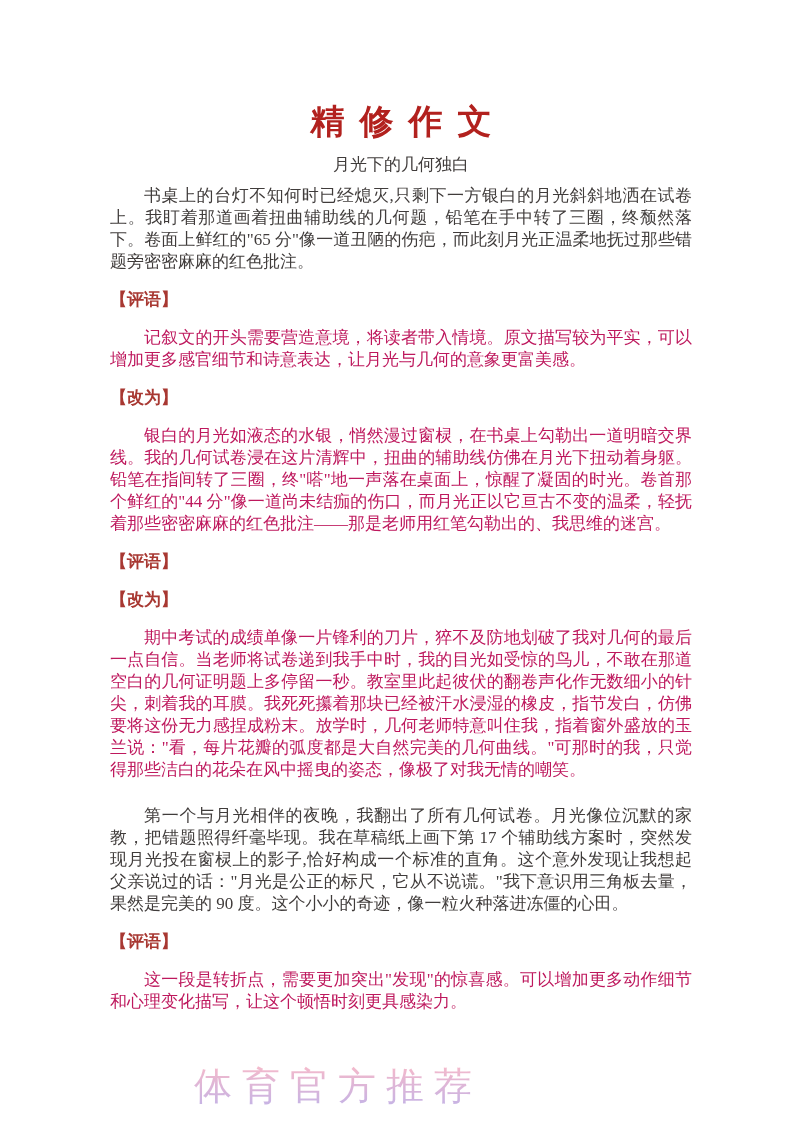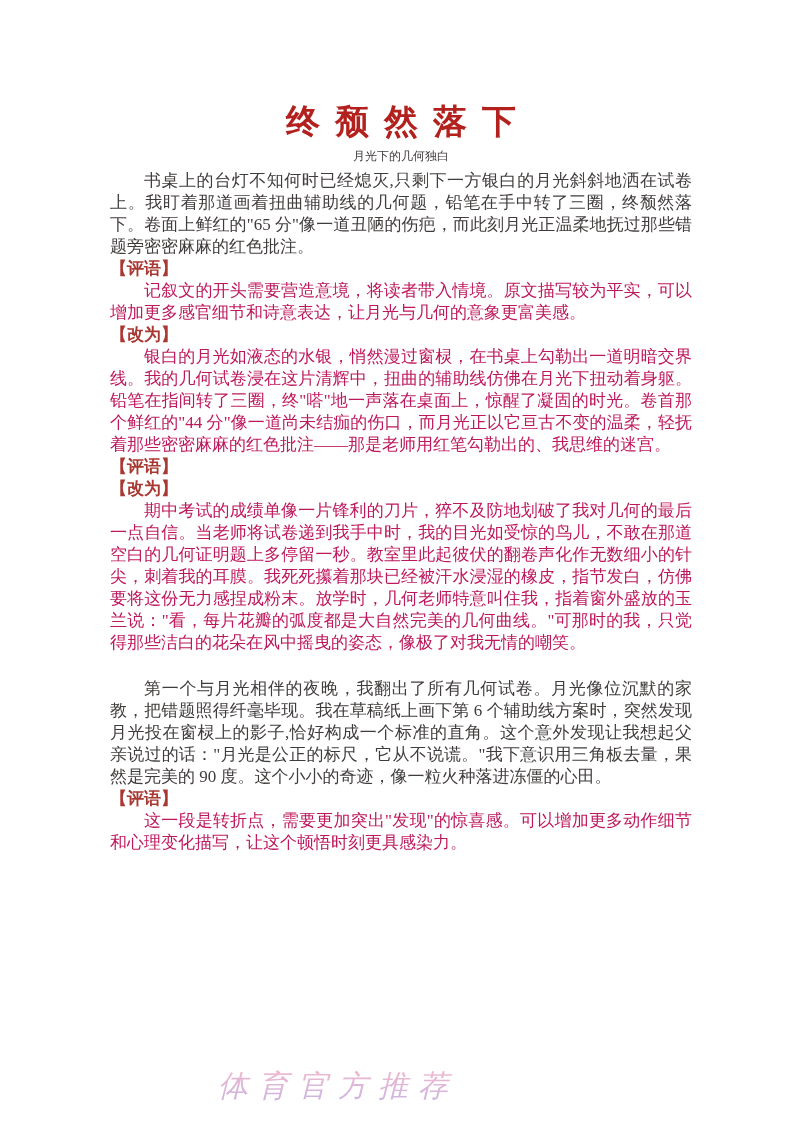--- a/index.html
+++ b/index.html
@@ -24,76 +24,76 @@
   .b-title {
     text-align: center;
     font-size: 34px;
     line-height: 40px;
     font-weight: bold;
     color: #b2211e;
     letter-spacing: 15px;
     text-indent: 15px; 
   }
   .b-subtitle {
-    margin-top: 3px;
+    margin-top: 12px;
     text-align: center;
-    font-size: 12px;
+    font-size: 17px;
     line-height: 22px;
     color: #403c3b;
   }
   .block {
     font-size: 17px;
     line-height: 22px;
     text-align: justify;
     word-break: break-all;
+    margin-top: 16px;
   }
   .b-para {
     color: #403c3b;
     text-indent: 2em;
   }
   .b-red {
     color: #be185d;
     text-indent: 2em;
   }
   .b-marker {
     color: #a83832;
     font-weight: bold;
     text-indent: 0;
   }
   .gap-before {
     margin-top: 24px;
   }
   .first-para {
-    margin-top: 3px;
+    margin-top: 9px;
     font-family: Liberation Serif, serif;
   }
   .watermark {
     position: absolute;
     top: 1056px;
     left: 0;
     width: 666px;
     text-align: center;
-    font-size: 30px;
+    font-size: 38px;
     line-height: 60px;
     letter-spacing: 10px;
     text-indent: 10px;
     background: linear-gradient(180deg, #f5b3c5 15%, #bfabe3 85%);
     -webkit-background-clip: text;
     background-clip: text;
     color: transparent;
     opacity: 0.9;
-    font-style: italic;
   }
 </style>
 </head>
 <body>
 
 <div class="doc">
 
-  <div class="b-title">终颓然落下</div>
+  <div class="b-title">精修作文</div>
 
   <div class="b-subtitle">月光下的几何独白</div>
 
   <div class="block b-para first-para">书桌上的台灯不知何时已经熄灭,只剩下一方银白的月光斜斜地洒在试卷上。我盯着那道画着扭曲辅助线的几何题，铅笔在手中转了三圈，终颓然落下。卷面上鲜红的"65 分"像一道丑陋的伤疤，而此刻月光正温柔地抚过那些错题旁密密麻麻的红色批注。</div>
 
   <div class="block b-marker">【评语】</div>
 
   <div class="block b-red">记叙文的开头需要营造意境，将读者带入情境。原文描写较为平实，可以增加更多感官细节和诗意表达，让月光与几何的意象更富美感。</div>
 
   <div class="block b-marker">【改为】</div>
@@ -101,21 +101,21 @@
   <div class="block b-red">银白的月光如液态的水银，悄然漫过窗棂，在书桌上勾勒出一道明暗交界线。我的几何试卷浸在这片清辉中，扭曲的辅助线仿佛在月光下扭动着身躯。铅笔在指间转了三圈，终"嗒"地一声落在桌面上，惊醒了凝固的时光。卷首那个鲜红的"44 分"像一道尚未结痂的伤口，而月光正以它亘古不变的温柔，轻抚着那些密密麻麻的红色批注——那是老师用红笔勾勒出的、我思维的迷宫。</div>
 
 
   <div class="block b-marker">【评语】</div>
 
 
   <div class="block b-marker">【改为】</div>
 
   <div class="block b-red">期中考试的成绩单像一片锋利的刀片，猝不及防地划破了我对几何的最后一点自信。当老师将试卷递到我手中时，我的目光如受惊的鸟儿，不敢在那道空白的几何证明题上多停留一秒。教室里此起彼伏的翻卷声化作无数细小的针尖，刺着我的耳膜。我死死攥着那块已经被汗水浸湿的橡皮，指节发白，仿佛要将这份无力感捏成粉末。放学时，几何老师特意叫住我，指着窗外盛放的玉兰说："看，每片花瓣的弧度都是大自然完美的几何曲线。"可那时的我，只觉得那些洁白的花朵在风中摇曳的姿态，像极了对我无情的嘲笑。</div>
 
-  <div class="block b-para gap-before">第一个与月光相伴的夜晚，我翻出了所有几何试卷。月光像位沉默的家教，把错题照得纤毫毕现。我在草稿纸上画下第 6 个辅助线方案时，突然发现月光投在窗棂上的影子,恰好构成一个标准的直角。这个意外发现让我想起父亲说过的话："月光是公正的标尺，它从不说谎。"我下意识用三角板去量，果然是完美的 90 度。这个小小的奇迹，像一粒火种落进冻僵的心田。</div>
+  <div class="block b-para gap-before">第一个与月光相伴的夜晚，我翻出了所有几何试卷。月光像位沉默的家教，把错题照得纤毫毕现。我在草稿纸上画下第 17 个辅助线方案时，突然发现月光投在窗棂上的影子,恰好构成一个标准的直角。这个意外发现让我想起父亲说过的话："月光是公正的标尺，它从不说谎。"我下意识用三角板去量，果然是完美的 90 度。这个小小的奇迹，像一粒火种落进冻僵的心田。</div>
 
   <div class="block b-marker">【评语】</div>
 
   <div class="block b-red">这一段是转折点，需要更加突出"发现"的惊喜感。可以增加更多动作细节和心理变化描写，让这个顿悟时刻更具感染力。</div>
 
 </div>
 
 <div class="watermark">体育官方推荐</div>
 
 </body></html>

